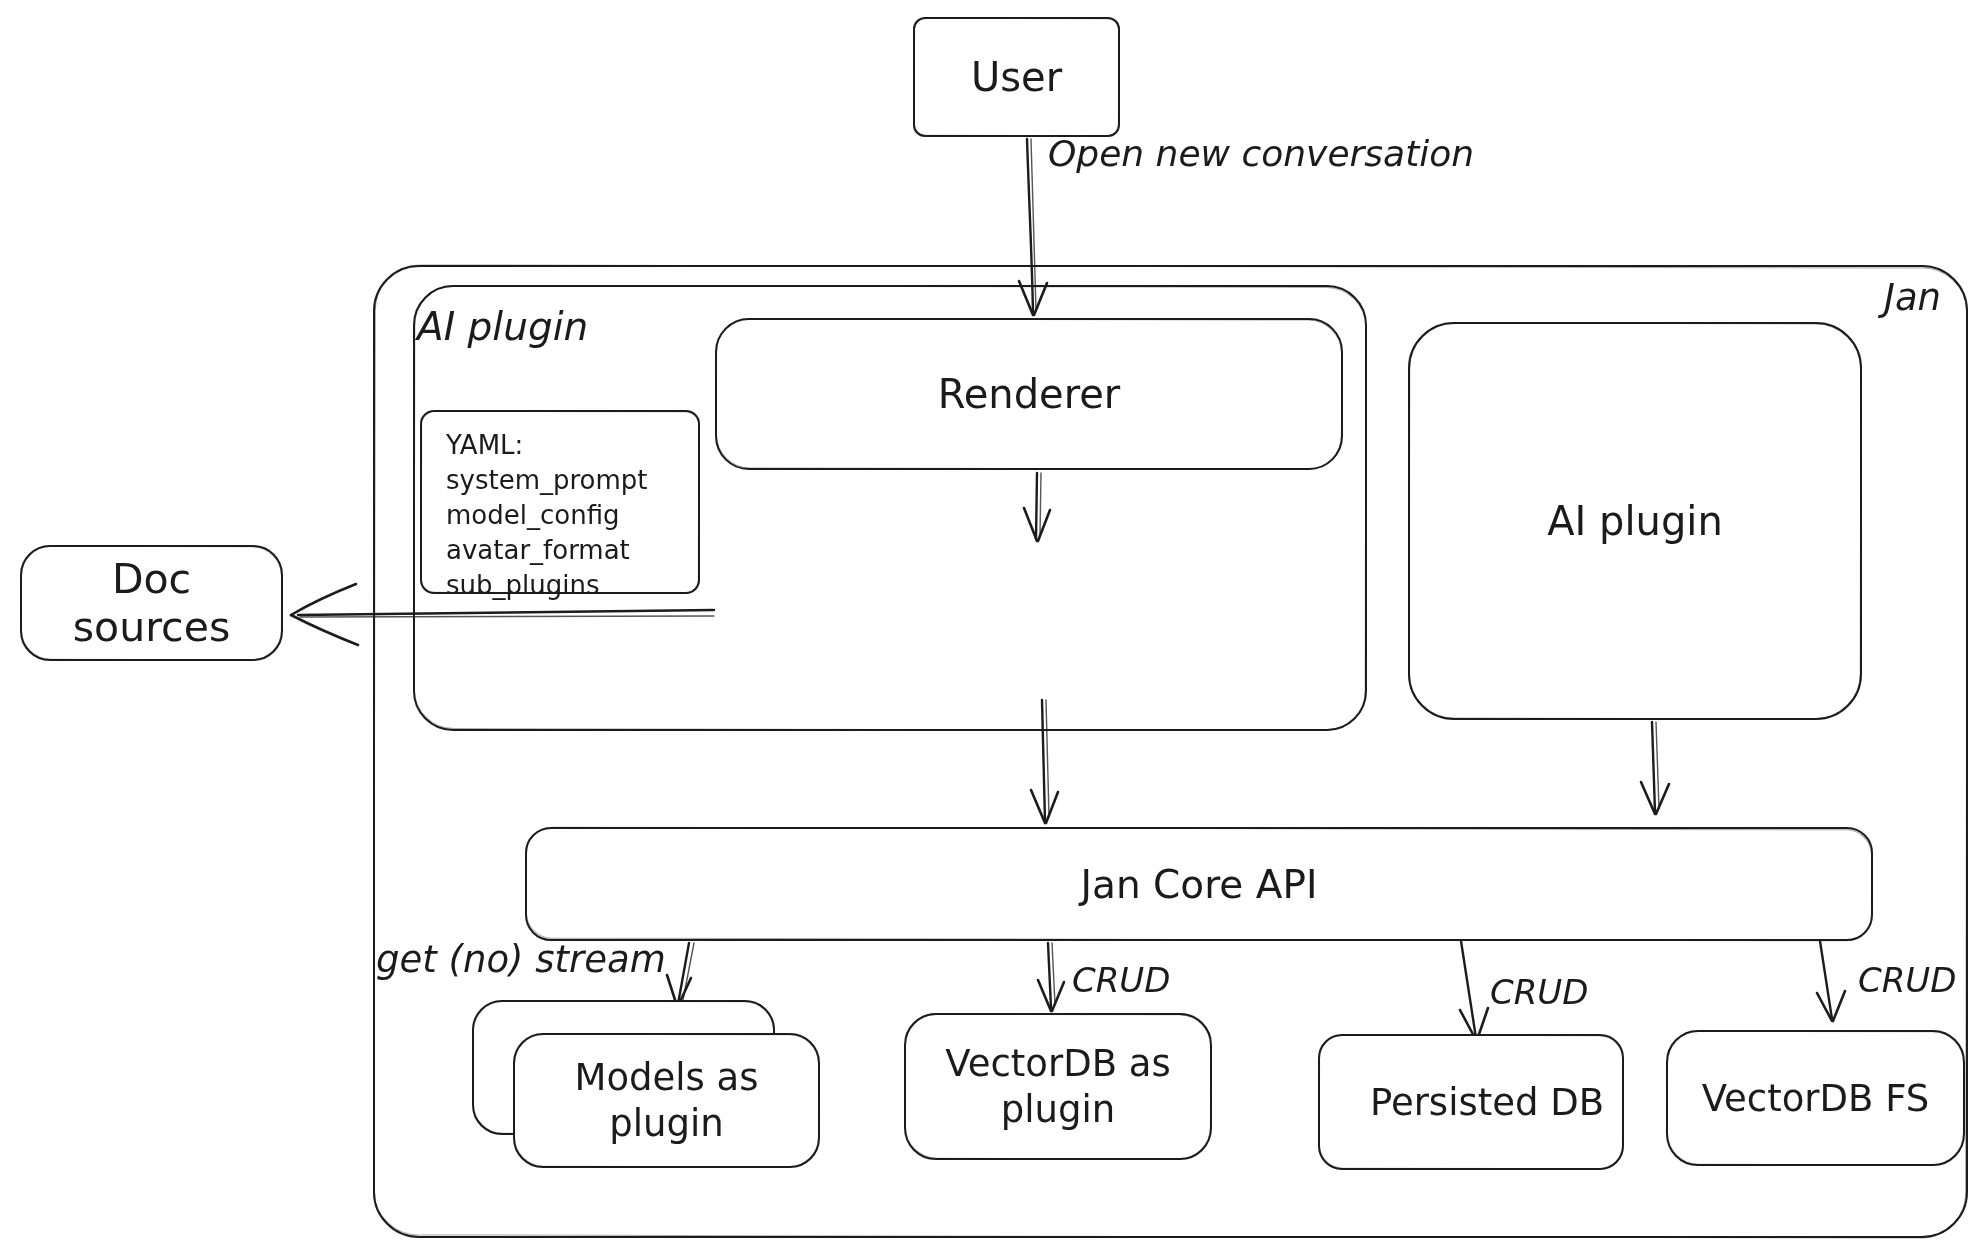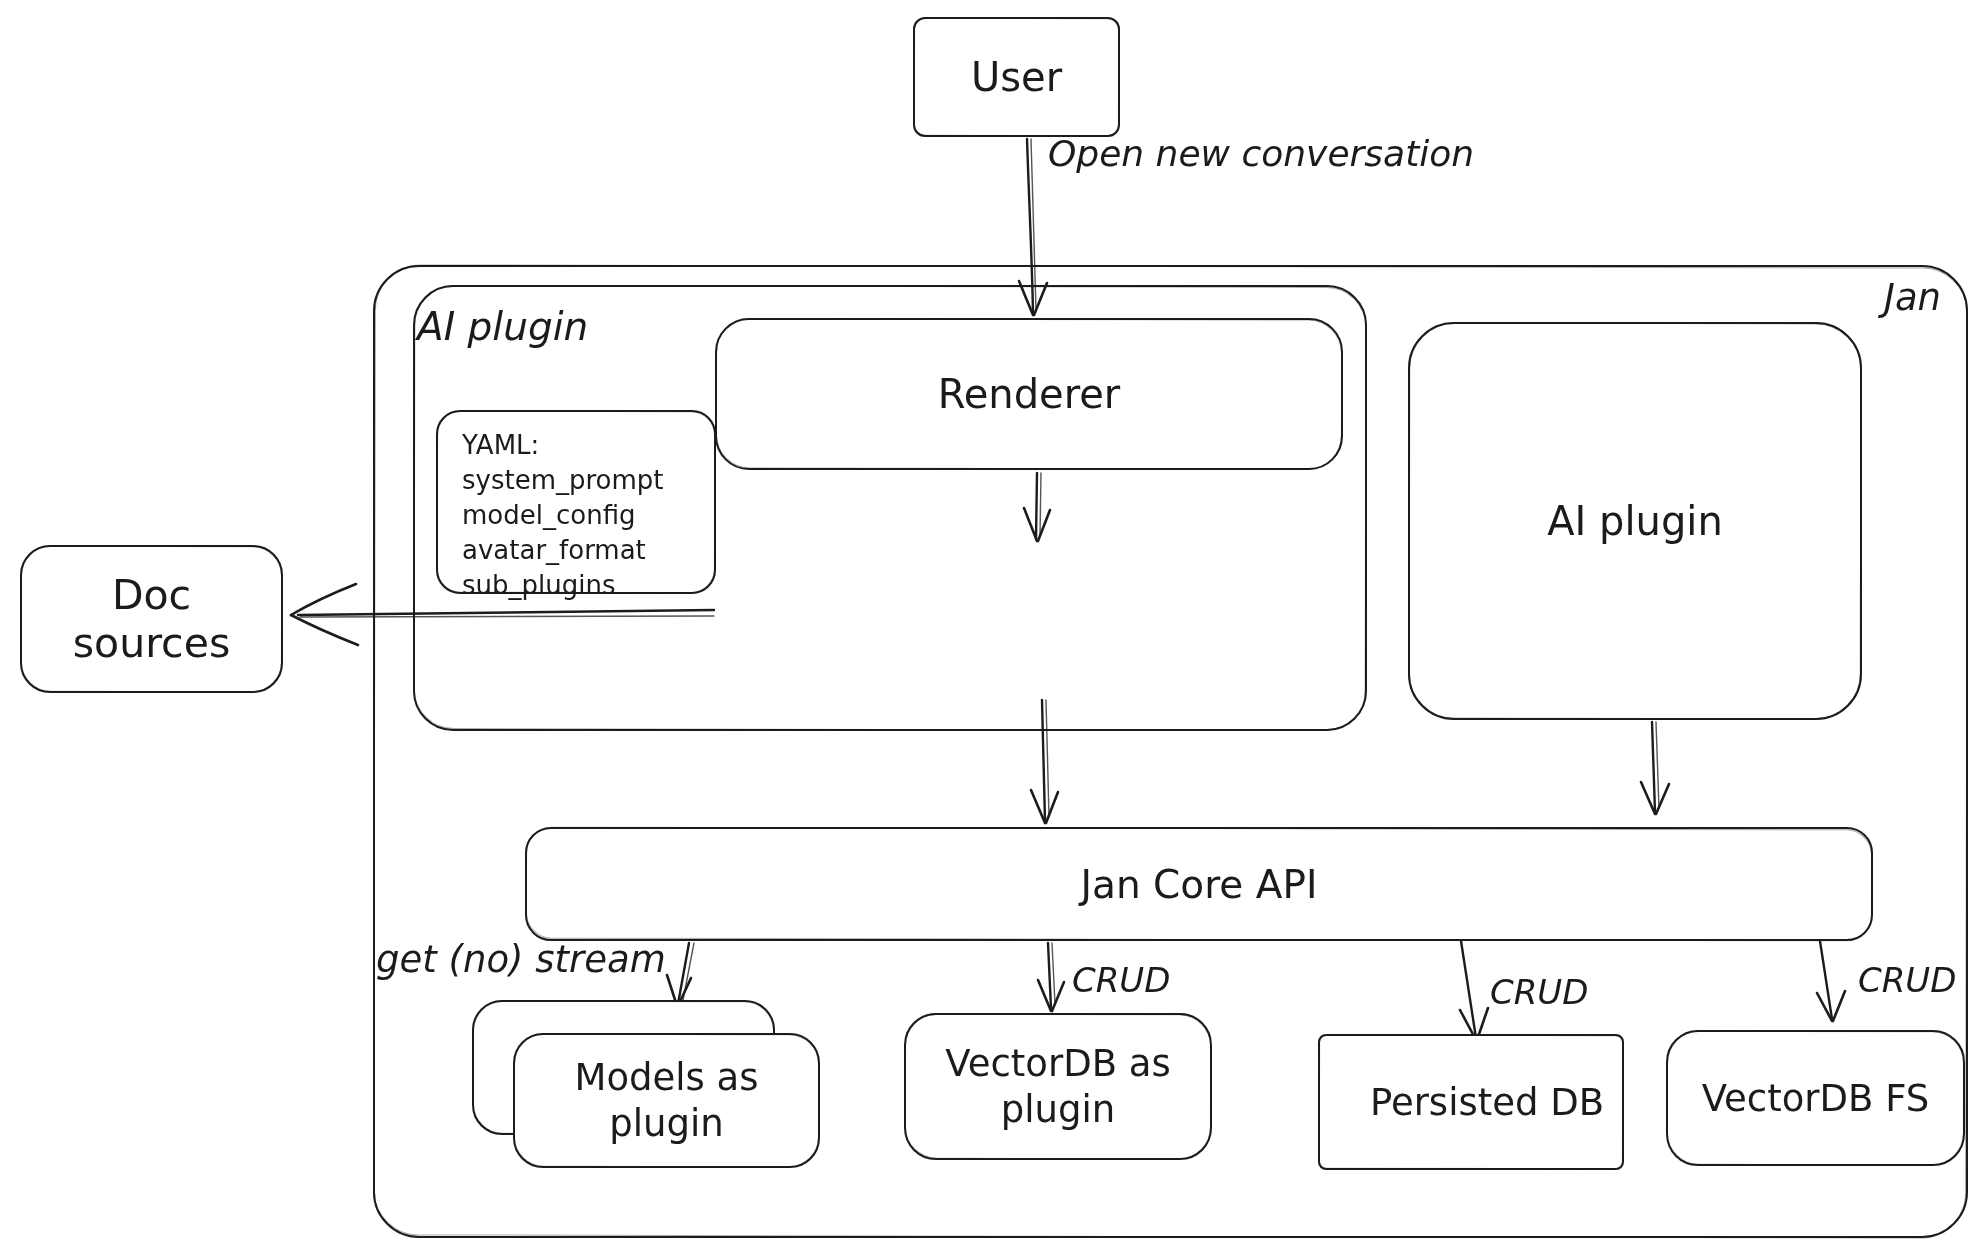--- a/index.html
+++ b/index.html
@@ -114,52 +114,52 @@
 
   <div class="box" style="left:913px;top:17px;width:207px;height:120px;border-radius:12px;font-size:40px;">
     <span class="node-label">User</span>
   </div>
 
   <div class="box" style="left:715px;top:318px;width:628px;height:152px;border-radius:34px;font-size:40px;">
     <span class="node-label">Renderer</span>
   </div>
 
 
-  <div class="box" style="left:420px;top:410px;width:280px;height:184px;border-radius:24px;justify-content:flex-start;align-items:flex-start;padding:16px 0 0 24px;margin-left:16px;">
+  <div class="box" style="left:420px;top:410px;width:280px;height:184px;border-radius:14px;justify-content:flex-start;align-items:flex-start;padding:16px 0 0 24px;">
     <div style="text-align:left;font-size:26px;line-height:35px;">
       <div>YAML:</div>
       <div>system_prompt</div>
       <div>model_config</div>
       <div>avatar_format</div>
       <div>sub_plugins</div>
     </div>
   </div>
 
   <div class="box" style="left:1408px;top:322px;width:454px;height:398px;border-radius:46px;font-size:40px;">
     <span class="node-label">AI plugin</span>
   </div>
 
-  <div class="box" style="left:20px;top:545px;width:263px;height:148px;border-radius:30px;font-size:41px;">
+  <div class="box" style="left:20px;top:545px;width:263px;height:116px;border-radius:30px;font-size:41px;">
     <span class="node-label">Doc sources</span>
   </div>
 
   <div class="box" style="left:525px;top:827px;width:1348px;height:114px;border-radius:26px;font-size:39px;">
     <span class="node-label">Jan Core API</span>
   </div>
 
   <div class="box" style="left:472px;top:1000px;width:303px;height:135px;border-radius:30px;"></div>
   <div class="box" style="left:513px;top:1033px;width:307px;height:135px;border-radius:30px;font-size:37px;line-height:46px;padding:8px 34px;">
     <span>Models as plugin</span>
   </div>
 
   <div class="box" style="left:904px;top:1013px;width:308px;height:147px;border-radius:32px;font-size:37px;line-height:46px;padding:8px 30px;">
     <span>VectorDB as plugin</span>
   </div>
 
-  <div class="box" style="left:1318px;top:1034px;width:306px;height:136px;border-radius:8px;font-size:37px;padding-left:32px;">
+  <div class="box" style="left:1318px;top:1034px;width:306px;height:136px;border-radius:24px;font-size:37px;padding-left:32px;">
     <span class="node-label">Persisted DB</span>
   </div>
 
   <div class="box" style="left:1666px;top:1030px;width:299px;height:136px;border-radius:32px;font-size:37px;">
     <span class="node-label">VectorDB FS</span>
   </div>
 
   <div class="label" style="left:1048px;top:128px;font-size:36px;line-height:51px;">
     <div>Open new conversation</div>
   </div>

